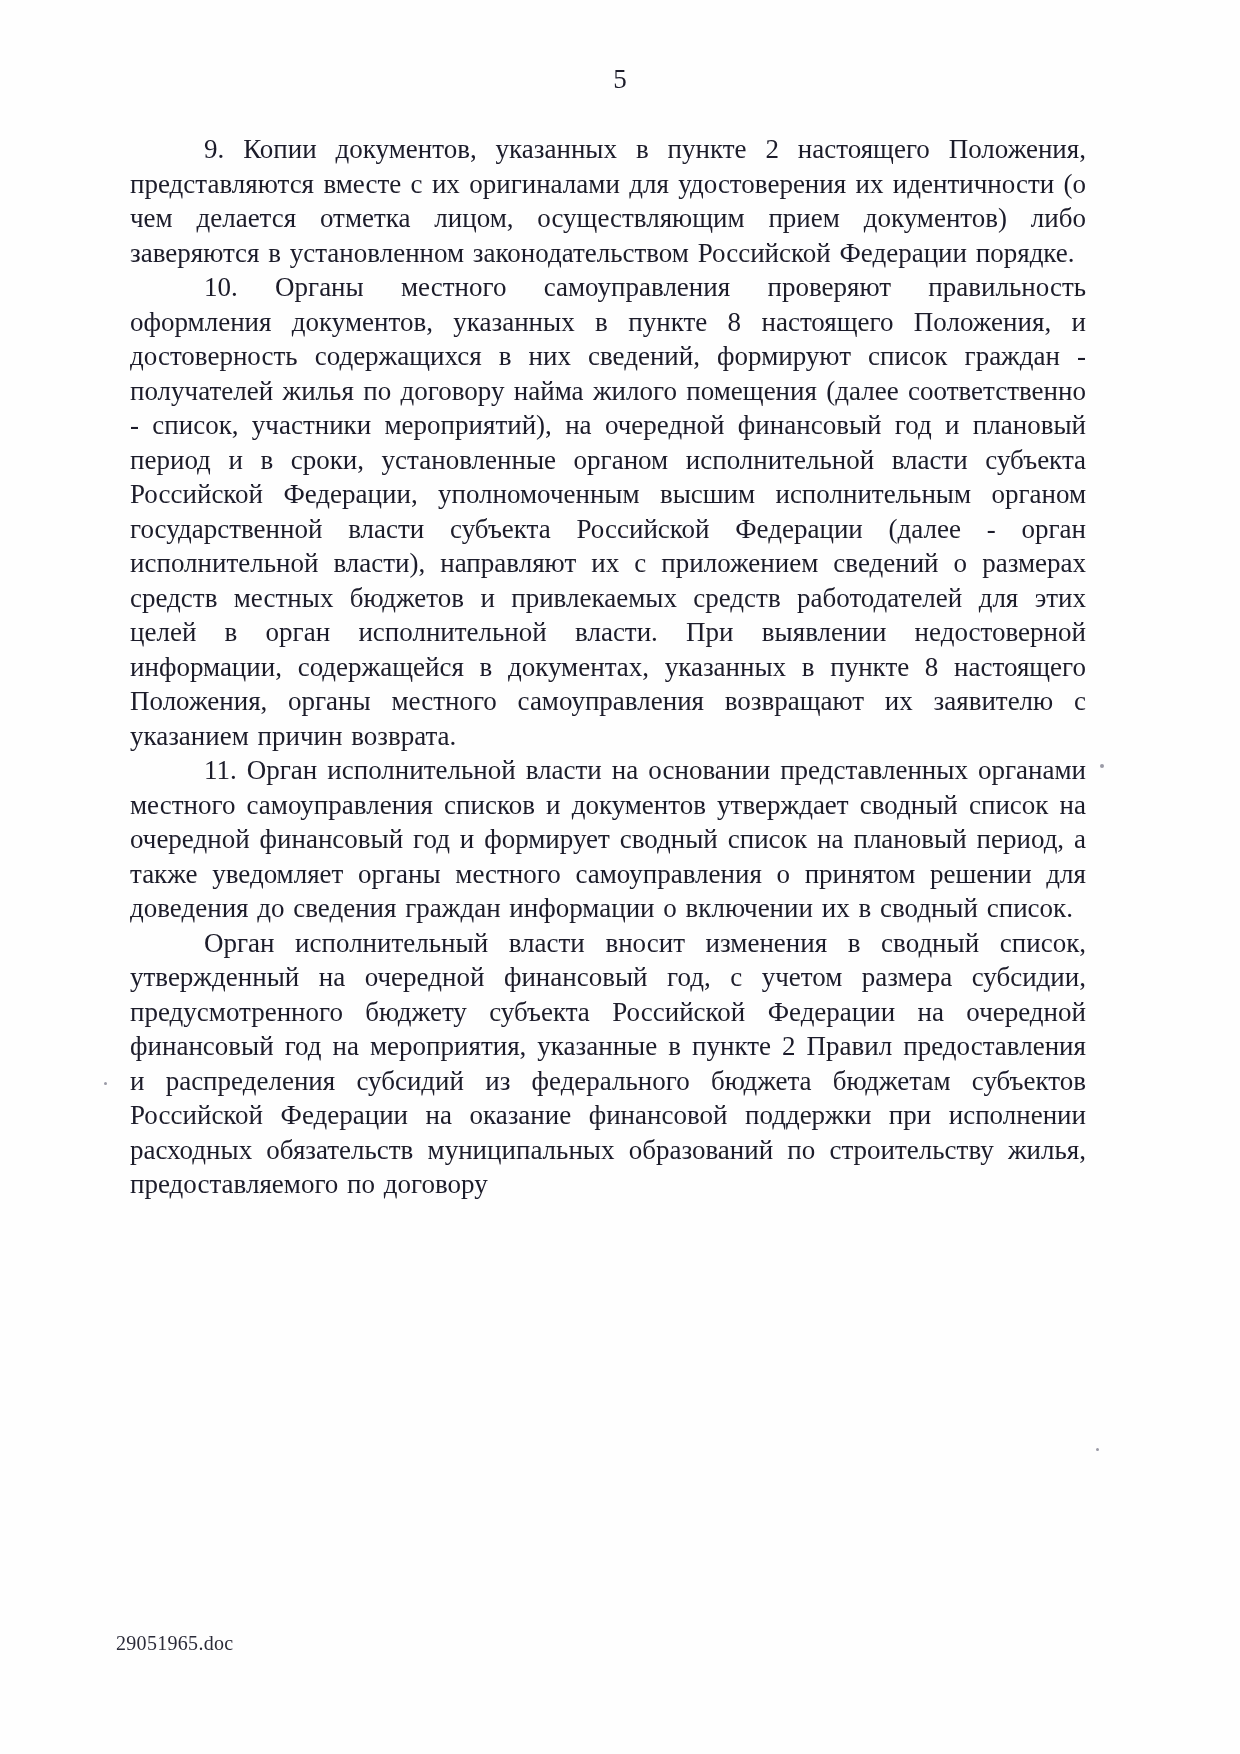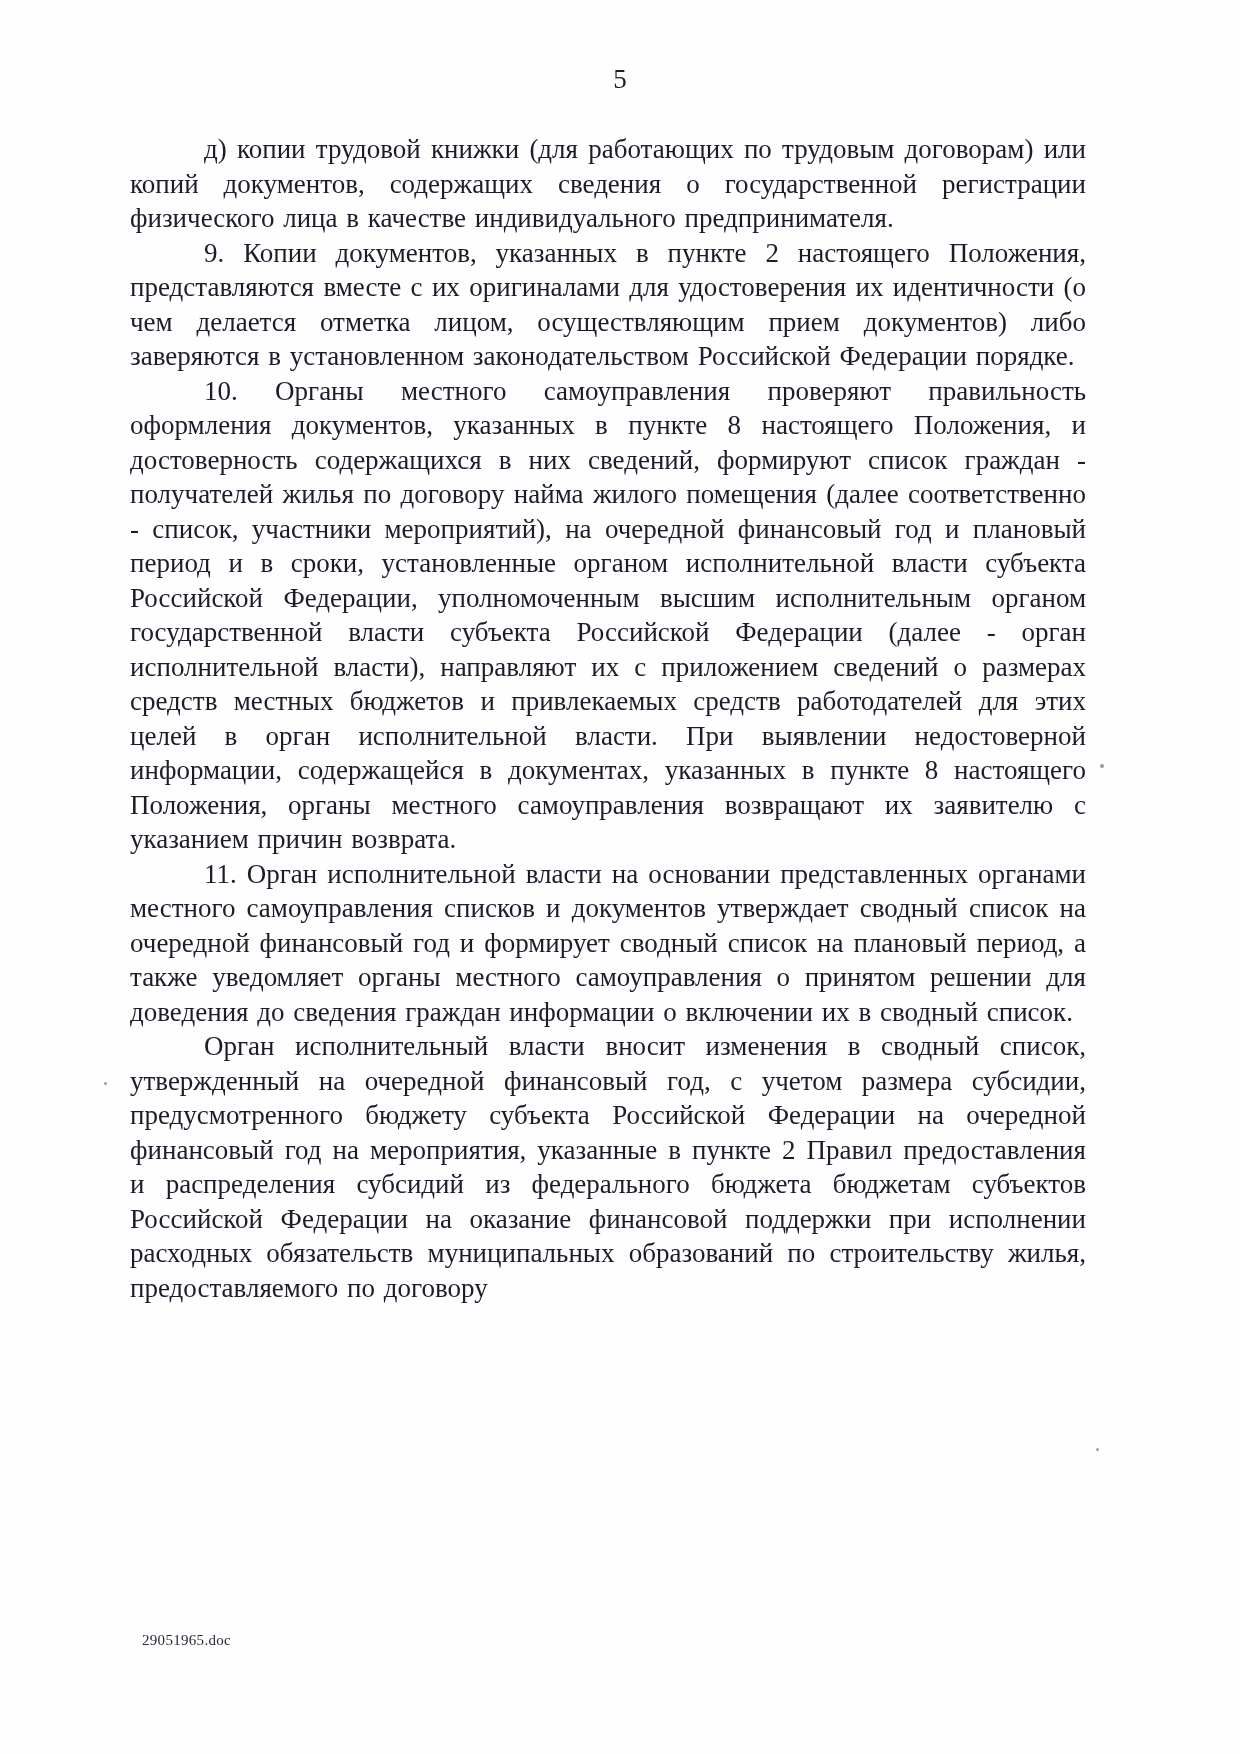--- a/index.html
+++ b/index.html
@@ -34,23 +34,23 @@
     text-align: justify;
   }
   .body-text p {
     margin: 0;
     padding: 0;
     text-indent: 74px;
     word-spacing: 2px;
   }
   .footer {
     position: absolute;
-    left: 142px;
+    left: 116px;
     top: 1632px;
-    font-size: 15px;
+    font-size: 20px;
     letter-spacing: 0.3px;
     color: #2a2a38;
   }
   .speck {
     position: absolute;
     width: 4px;
     height: 4px;
     border-radius: 50%;
     background: #9a9aa6;
   }
@@ -59,21 +59,20 @@
   .speck-3 { left: 1096px; top: 1448px; width: 3px; height: 3px; }
 </style>
 </head>
 <body>
 
 <div class="page">
 
   <div class="page-number">5</div>
 
   <div class="body-text">
-    <p>д) копии трудовой книжки (для работающих по трудовым договорам) или копий документов, содержащих сведения о государственной регистрации физического лица в качестве индивидуального предпринимателя.</p>
     <p>9. Копии документов, указанных в пункте 2 настоящего Положения, представляются вместе с их оригиналами для удостоверения их идентичности (о чем делается отметка лицом, осуществляющим прием документов) либо заверяются в установленном законодательством Российской Федерации порядке.</p>
     <p>10. Органы местного самоуправления проверяют правильность оформления документов, указанных в пункте 8 настоящего Положения, и достоверность содержащихся в них сведений, формируют список граждан - получателей жилья по договору найма жилого помещения (далее соответственно - список, участники мероприятий), на очередной финансовый год и плановый период и в сроки, установленные органом исполнительной власти субъекта Российской Федерации, уполномоченным высшим исполнительным органом государственной власти субъекта Российской Федерации (далее - орган исполнительной власти), направляют их с приложением сведений о размерах средств местных бюджетов и привлекаемых средств работодателей для этих целей в орган исполнительной власти. При выявлении недостоверной информации, содержащейся в документах, указанных в пункте 8 настоящего Положения, органы местного самоуправления возвращают их заявителю с указанием причин возврата.</p>
     <p>11. Орган исполнительной власти на основании представленных органами местного самоуправления списков и документов утверждает сводный список на очередной финансовый год и формирует сводный список на плановый период, а также уведомляет органы местного самоуправления о принятом решении для доведения до сведения граждан информации о включении их в сводный список.</p>
     <p>Орган исполнительный власти вносит изменения в сводный список, утвержденный на очередной финансовый год, с учетом размера субсидии, предусмотренного бюджету субъекта Российской Федерации на очередной финансовый год на мероприятия, указанные в пункте 2 Правил предоставления и распределения субсидий из федерального бюджета бюджетам субъектов Российской Федерации на оказание финансовой поддержки при исполнении расходных обязательств муниципальных образований по строительству жилья, предоставляемого по договору</p>
   </div>
 
   <div class="footer">29051965.doc</div>
 
   <div class="speck speck-1"></div>
   <div class="speck speck-2"></div>

